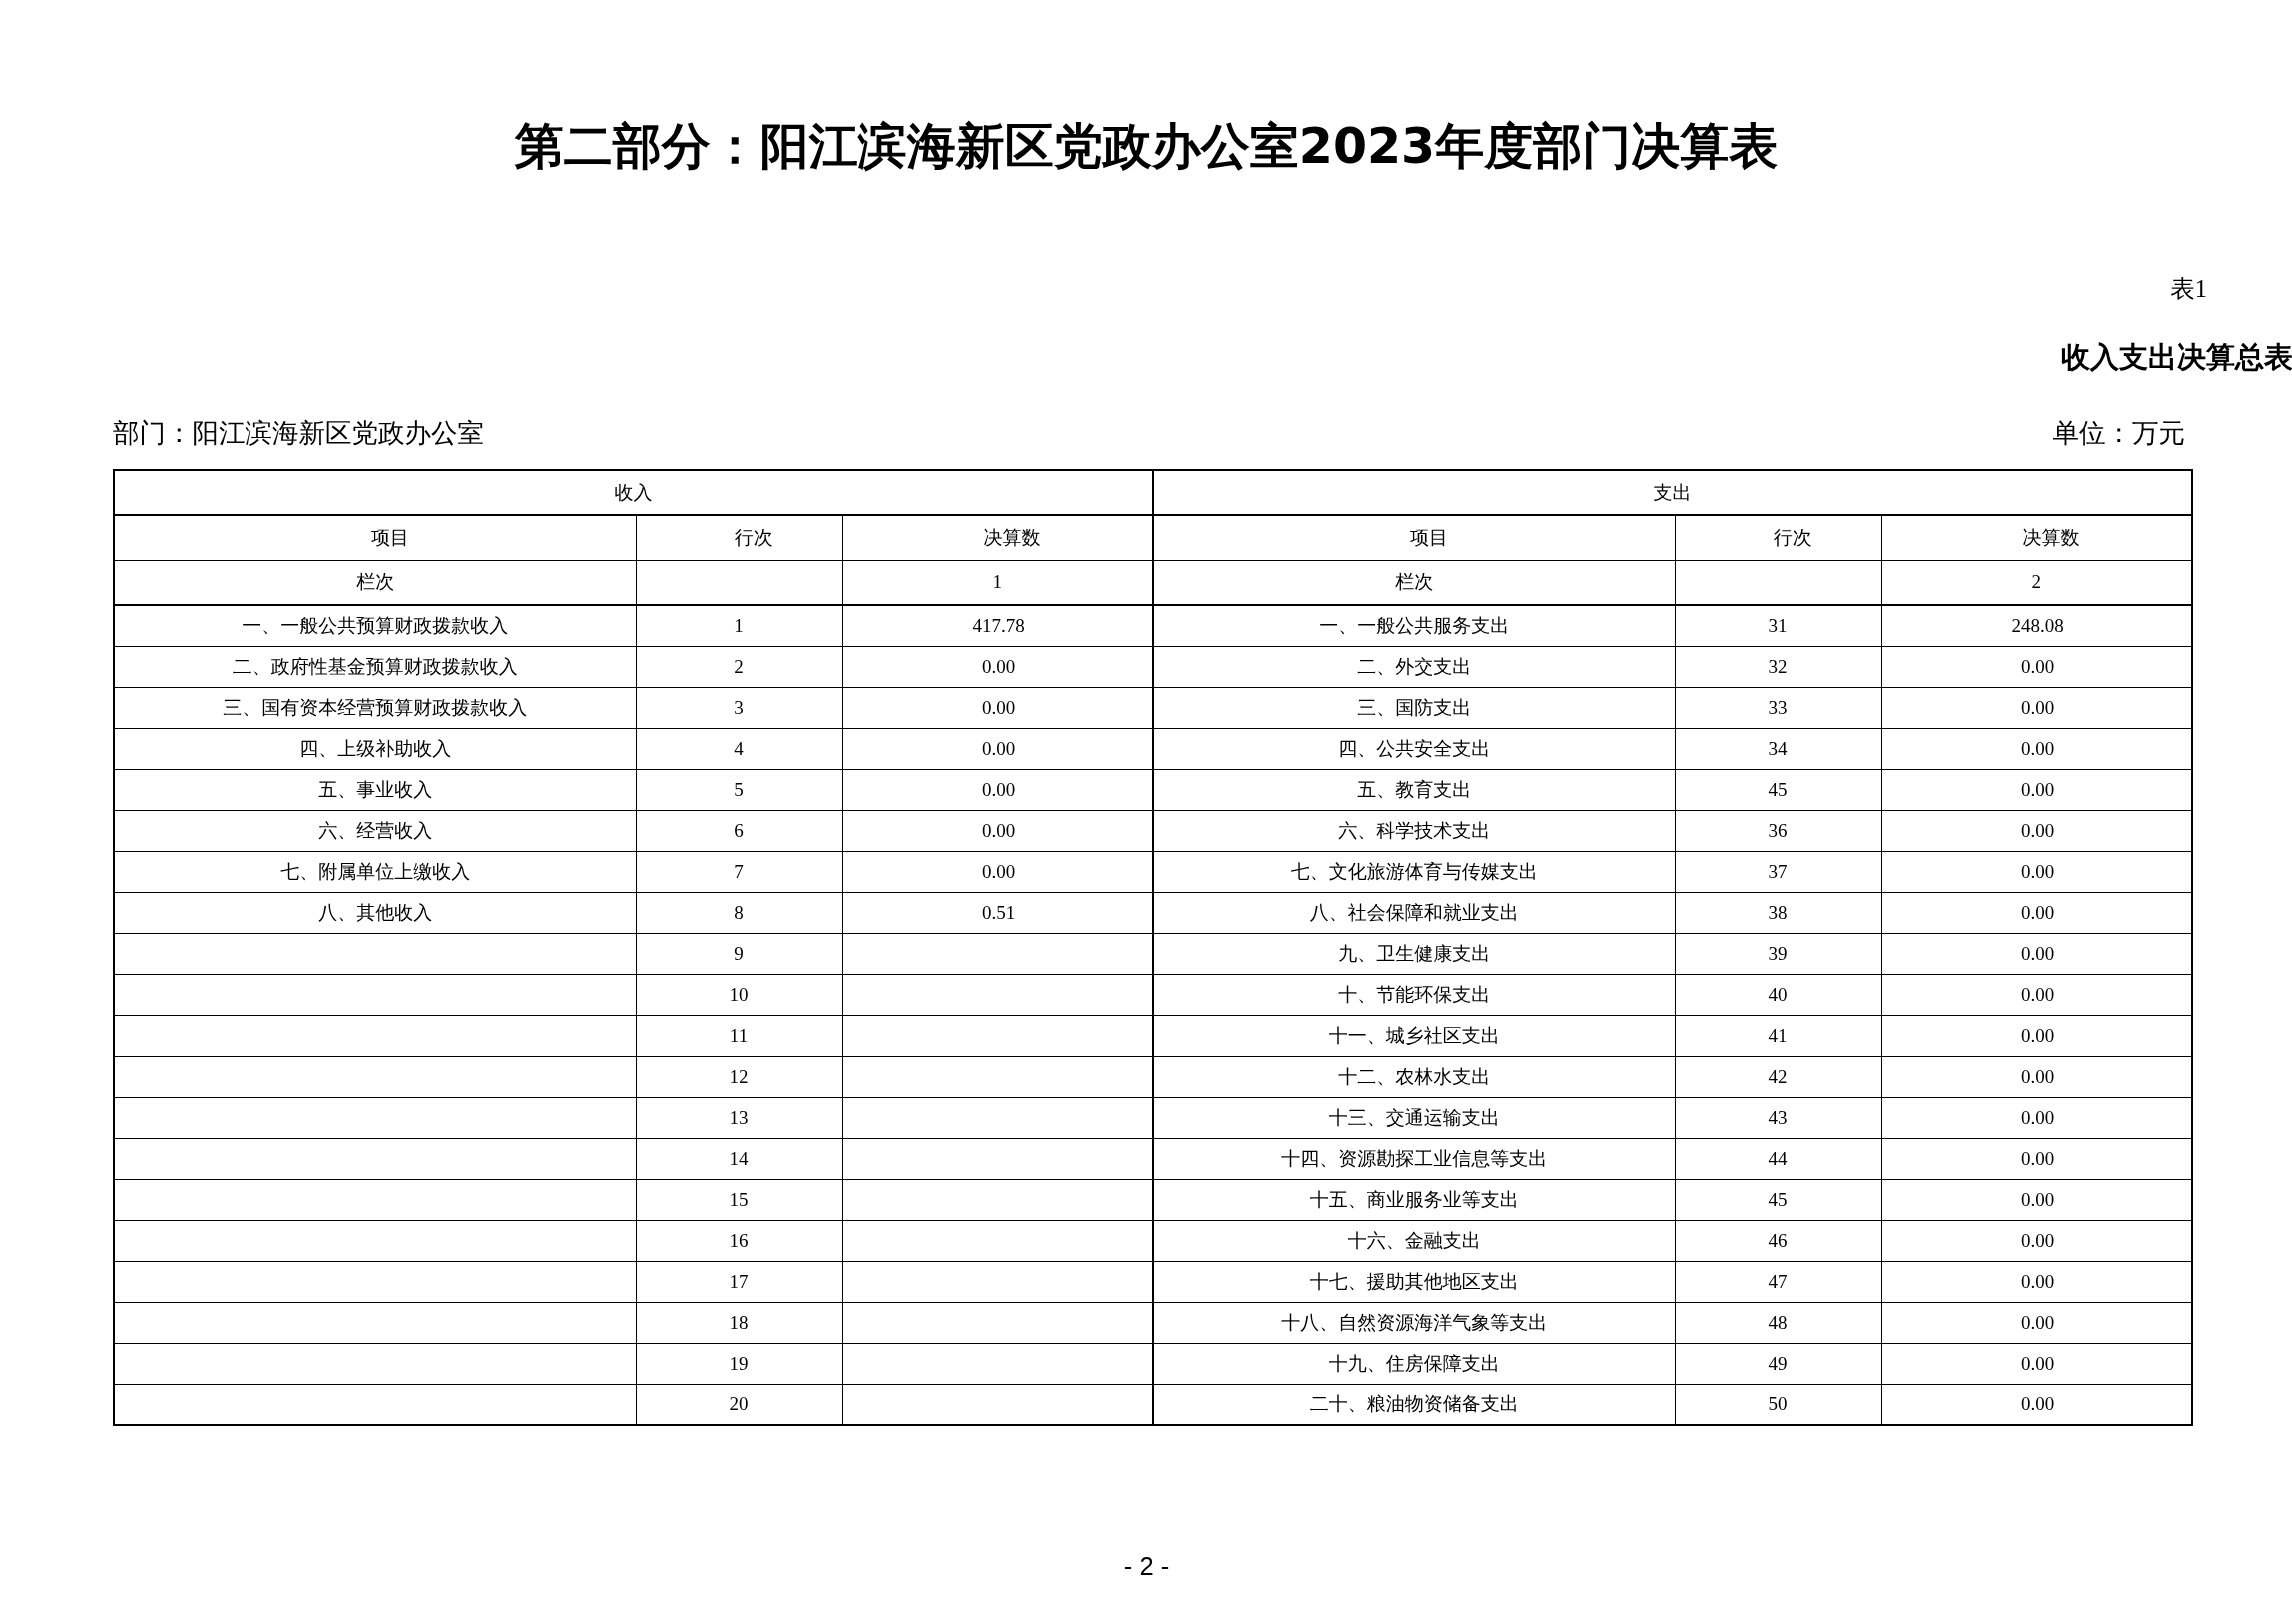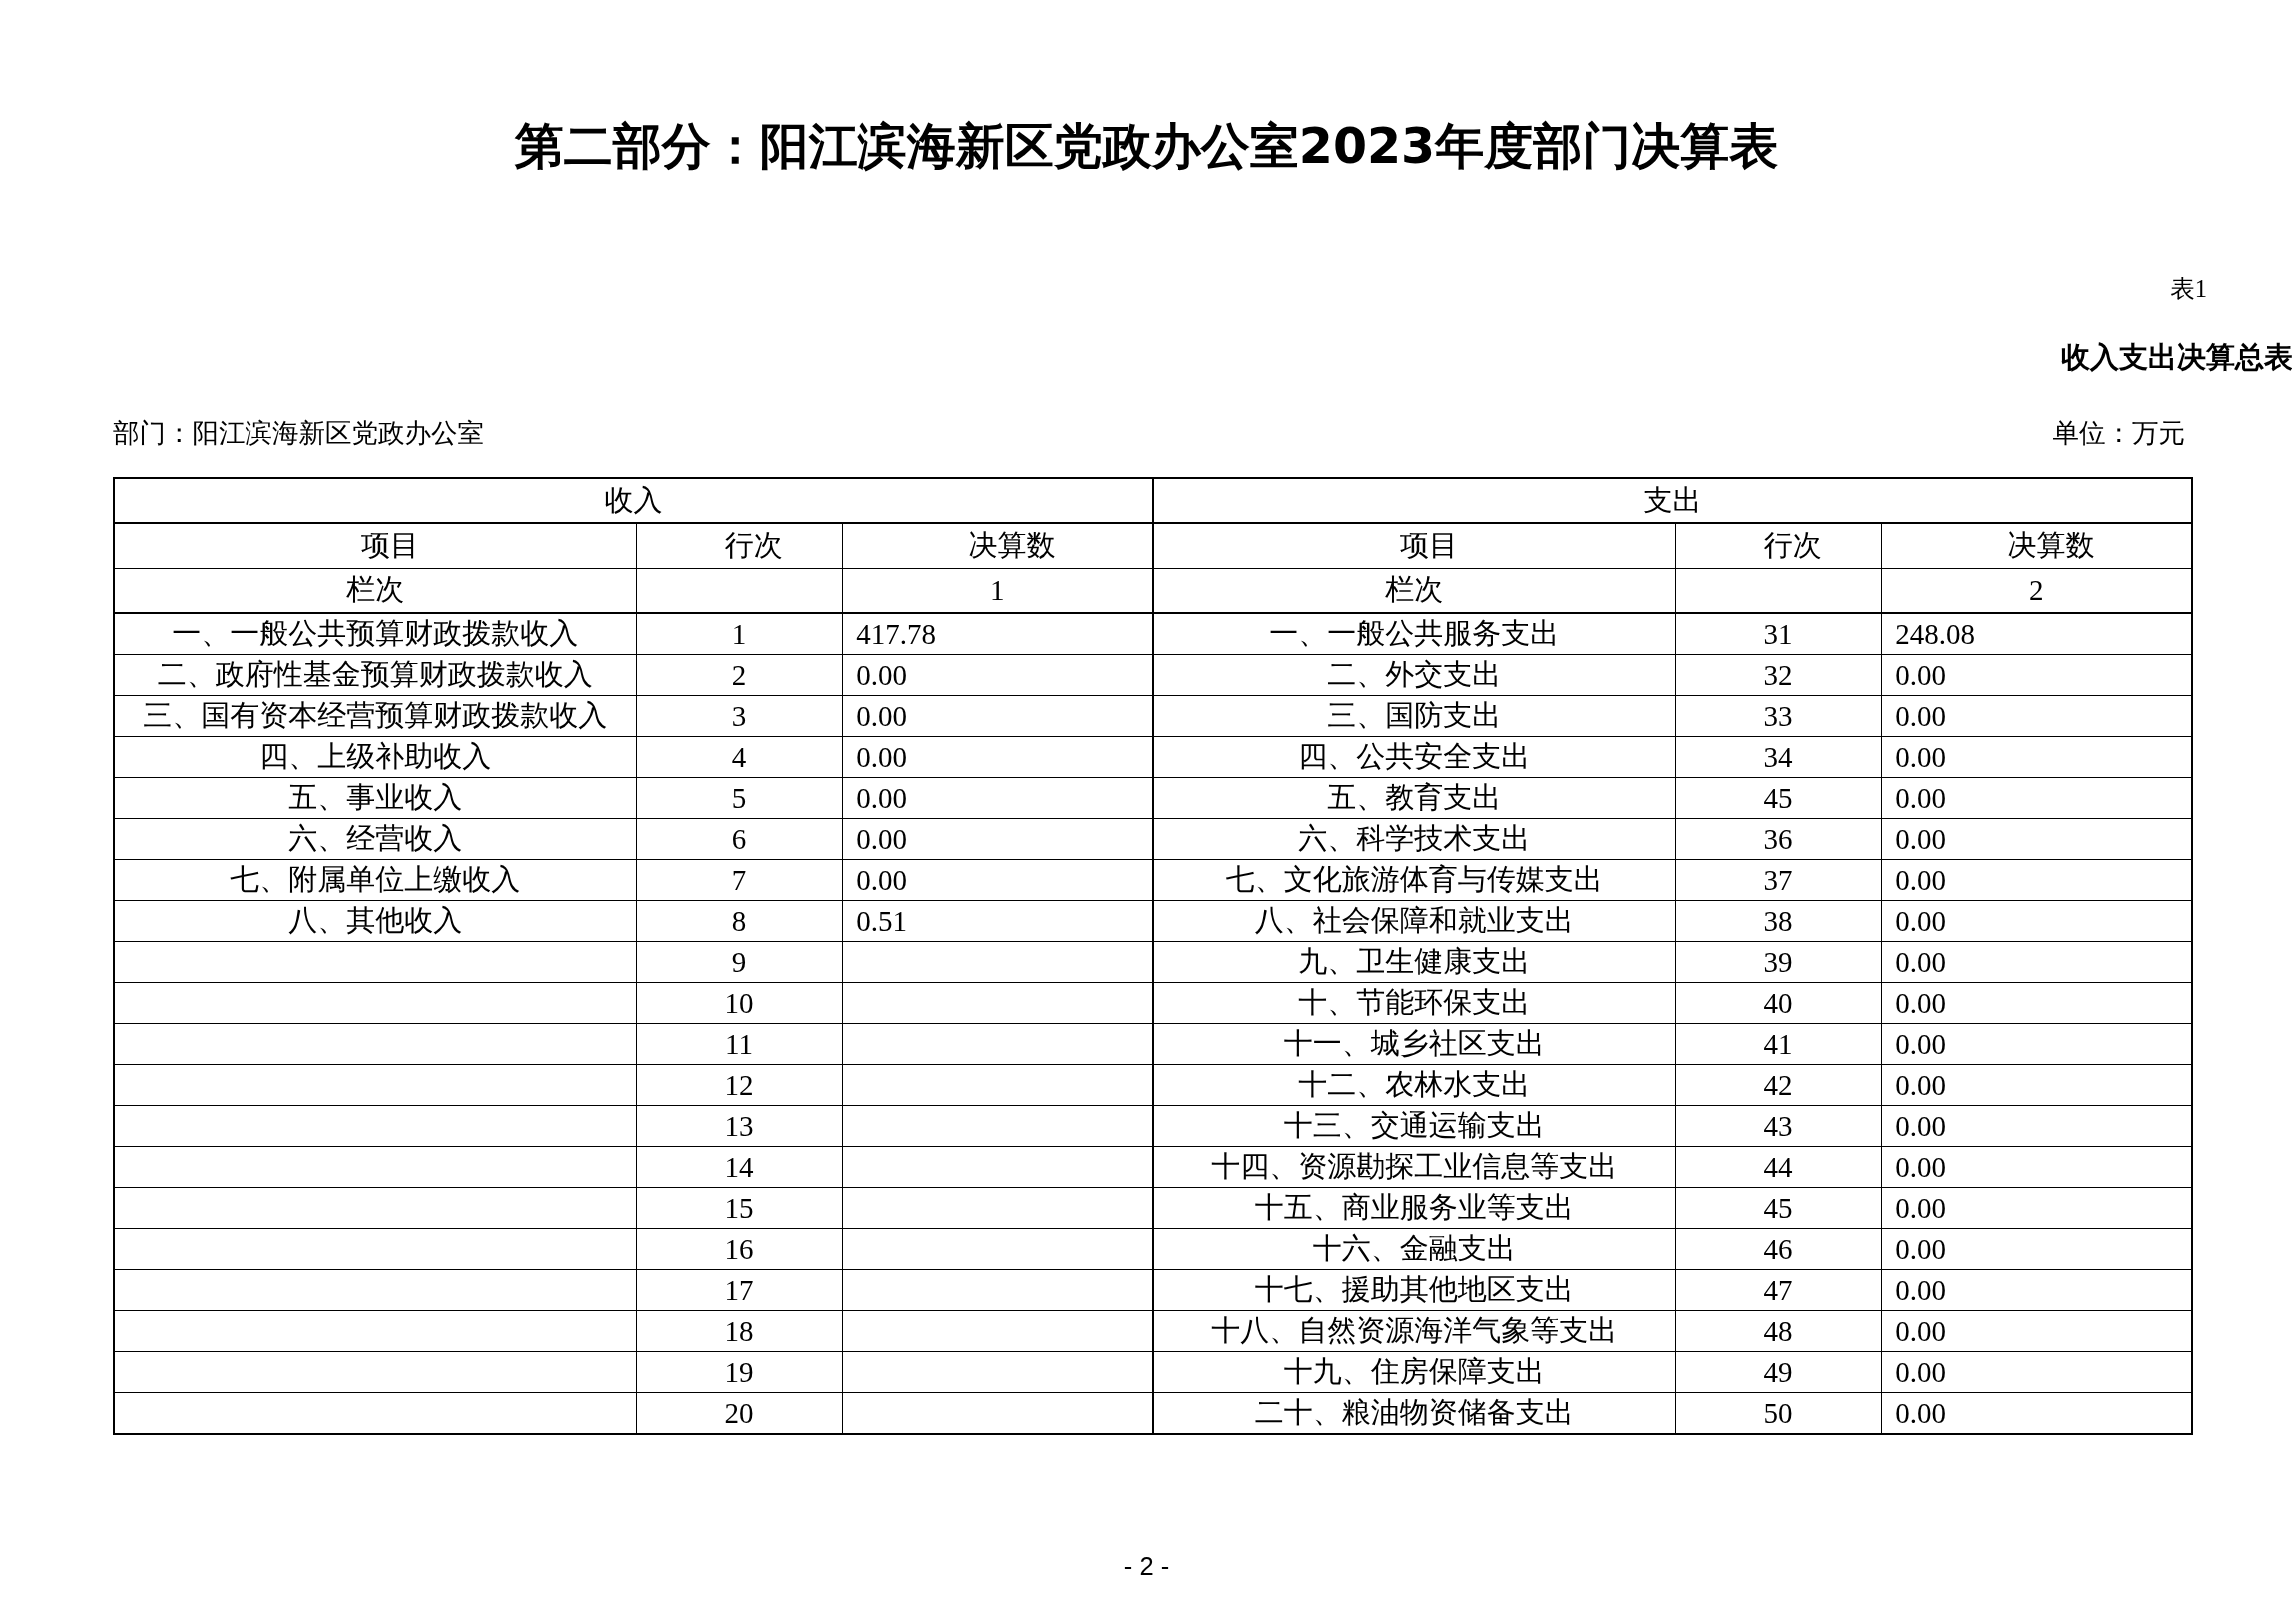--- a/index.html
+++ b/index.html
@@ -76,22 +76,21 @@
   .meta-right { white-space: nowrap; padding-right: 5.9px; }
 
   
   .budget-table {
     position: absolute;
     top: 469px;
     left: 113px;
     width: 2078px;
     border-collapse: collapse;
     table-layout: fixed;
-    font-size: 29px;
-    margin-top: 8px;
+    font-size: 19px;
   }
   .budget-table col.c-item { width: 522px; }
   .budget-table col.c-line { width: 206px; }
   .budget-table col.c-val  { width: 311px; }
 
   .budget-table td, .budget-table th {
     border: 1px solid #000000;
     padding: 0 13.7px;
     height: 41px;
     font-weight: normal;
@@ -108,21 +107,21 @@
     text-align: center;
     height: 45px;
     padding-left: 43px;
   }
   .budget-table tr.lane-head td {
     text-align: center;
     height: 45px;
   }
   td.item  { text-align: center; }
   td.line  { text-align: center; }
-  td.val   { text-align: left; padding-right: 11px; }
+  td.val   { text-align: center; padding-right: 11px; }
 
   
   .budget-table {
     border: 2px solid #000;
   }
   .budget-table tr.group-head td { border-top: 2px solid #000; border-bottom: 2px solid #000; }
   .budget-table tr.lane-head td  { border-bottom: 2px solid #000; }
   .budget-table td.sep-left      { border-left: 2px solid #000; }
   .budget-table tr:last-child td { border-bottom: 2px solid #000; }
 

